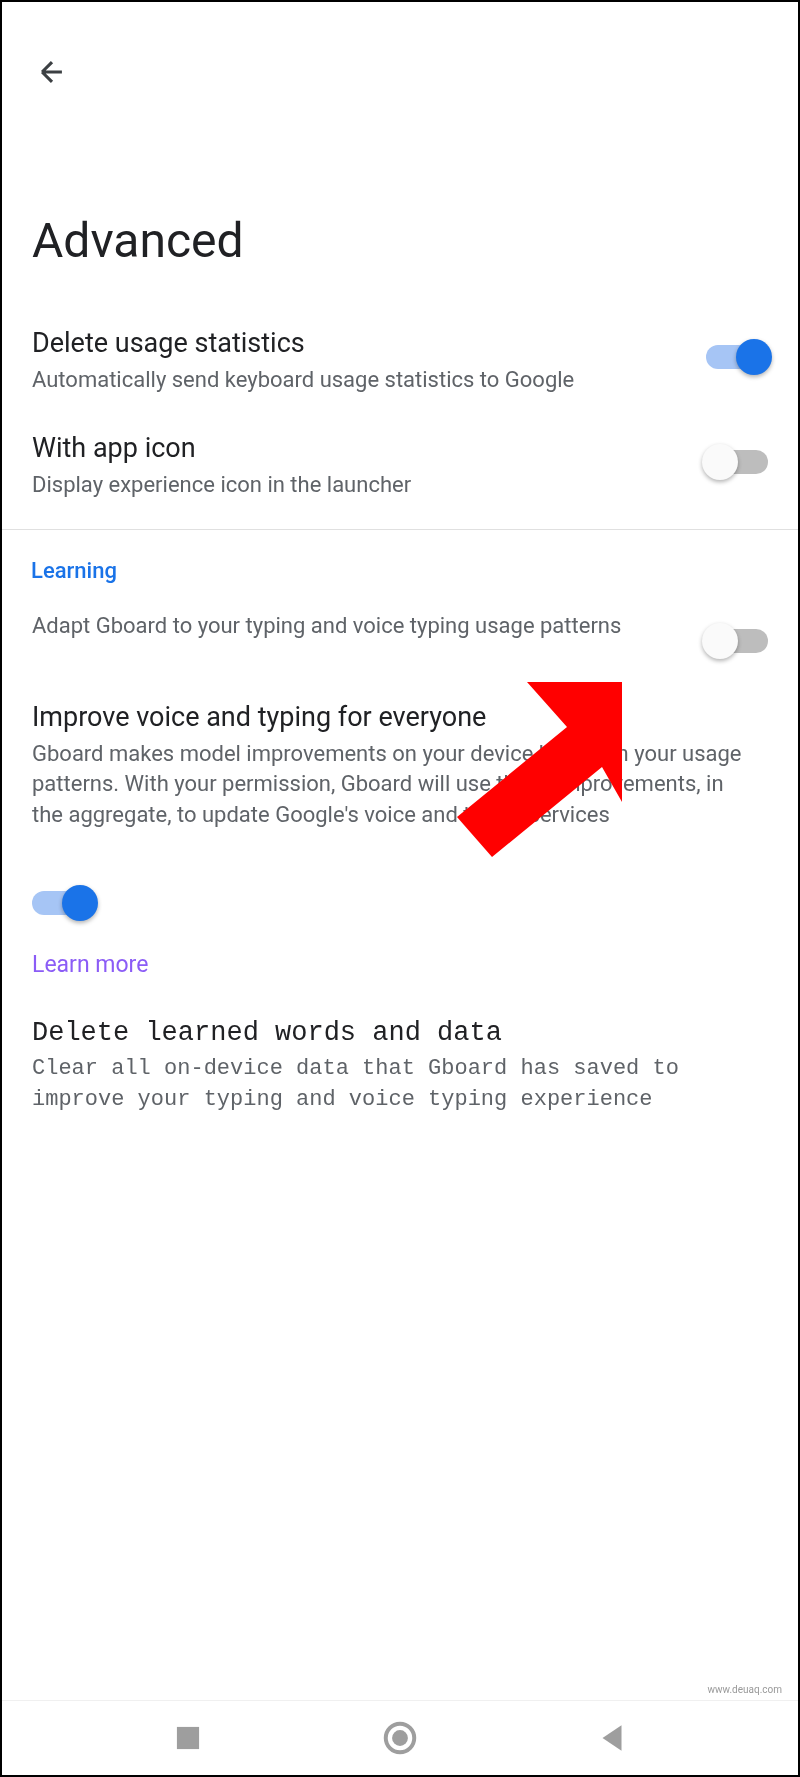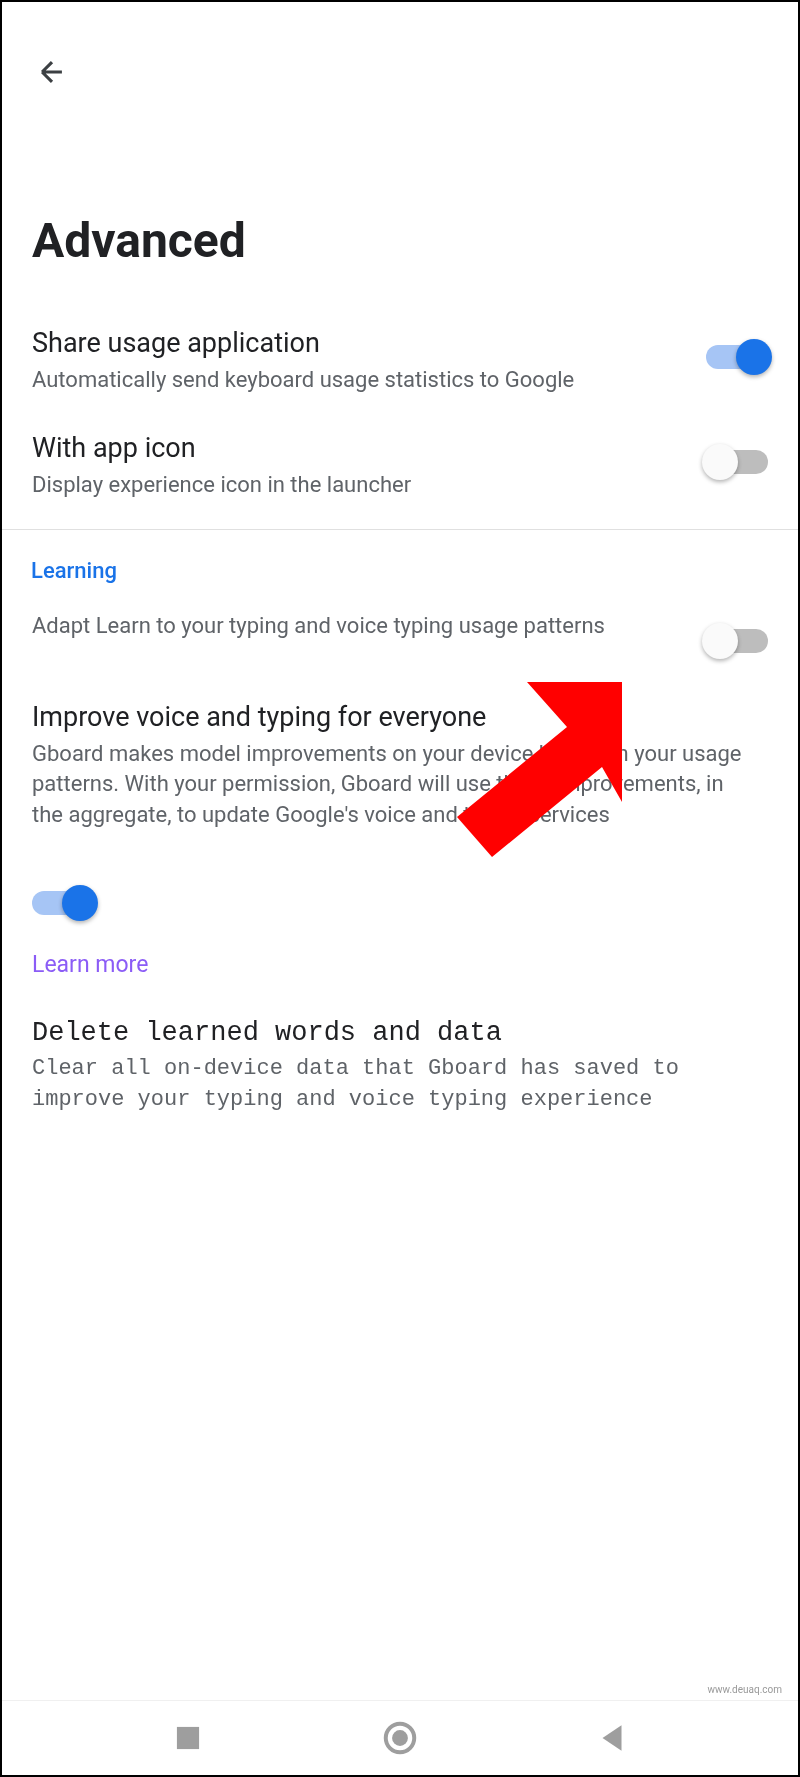--- a/index.html
+++ b/index.html
@@ -27,21 +27,21 @@
       display: flex;
       align-items: center;
       justify-content: center;
     }
     .back-button svg {
       width: 34px;
       height: 34px;
     }
     .page-title {
       font-size: 48px;
-      font-weight: 700;
+      font-weight: 400;
       color: #202124;
       padding: 50px 30px 40px 30px;
     }
     .setting-item {
       padding: 18px 30px;
       display: flex;
       align-items: flex-start;
       justify-content: space-between;
     }
     .setting-text {
@@ -159,21 +159,21 @@
     <svg viewBox="0 0 24 24" fill="none" stroke="#3c4043" stroke-width="2.2">
       <path d="M19 12H5M5 12L12 5M5 12L12 19"></path>
     </svg>
   </div>
 </div>
 
 <h1 class="page-title">Advanced</h1>
 
 <div class="setting-item">
   <div class="setting-text">
-    <div class="setting-title">Share usage application</div>
+    <div class="setting-title">Delete usage statistics</div>
     <div class="setting-description">Automatically send keyboard usage statistics to Google</div>
   </div>
   <div class="toggle on">
     <div class="toggle-knob"></div>
   </div>
 </div>
 
 <div class="setting-item">
   <div class="setting-text">
     <div class="setting-title">With app icon</div>
@@ -183,21 +183,21 @@
     <div class="toggle-knob"></div>
   </div>
 </div>
 
 <div class="divider"></div>
 
 <div class="section-header">Learning</div>
 
 <div class="setting-item">
   <div class="setting-text">
-    <div class="setting-description">Adapt Learn to your typing and voice typing usage patterns</div>
+    <div class="setting-description">Adapt Gboard to your typing and voice typing usage patterns</div>
   </div>
   <div class="toggle">
     <div class="toggle-knob"></div>
   </div>
 </div>
 
 <div class="setting-item" style="padding-top:30px;flex-direction:column;">
   <div class="setting-text">
     <div class="setting-title">Improve voice and typing for everyone</div>
     <div class="setting-description">Gboard makes model improvements on your device based on your usage patterns. With your permission, Gboard will use these improvements, in the aggregate, to update Google's voice and typing services</div>

